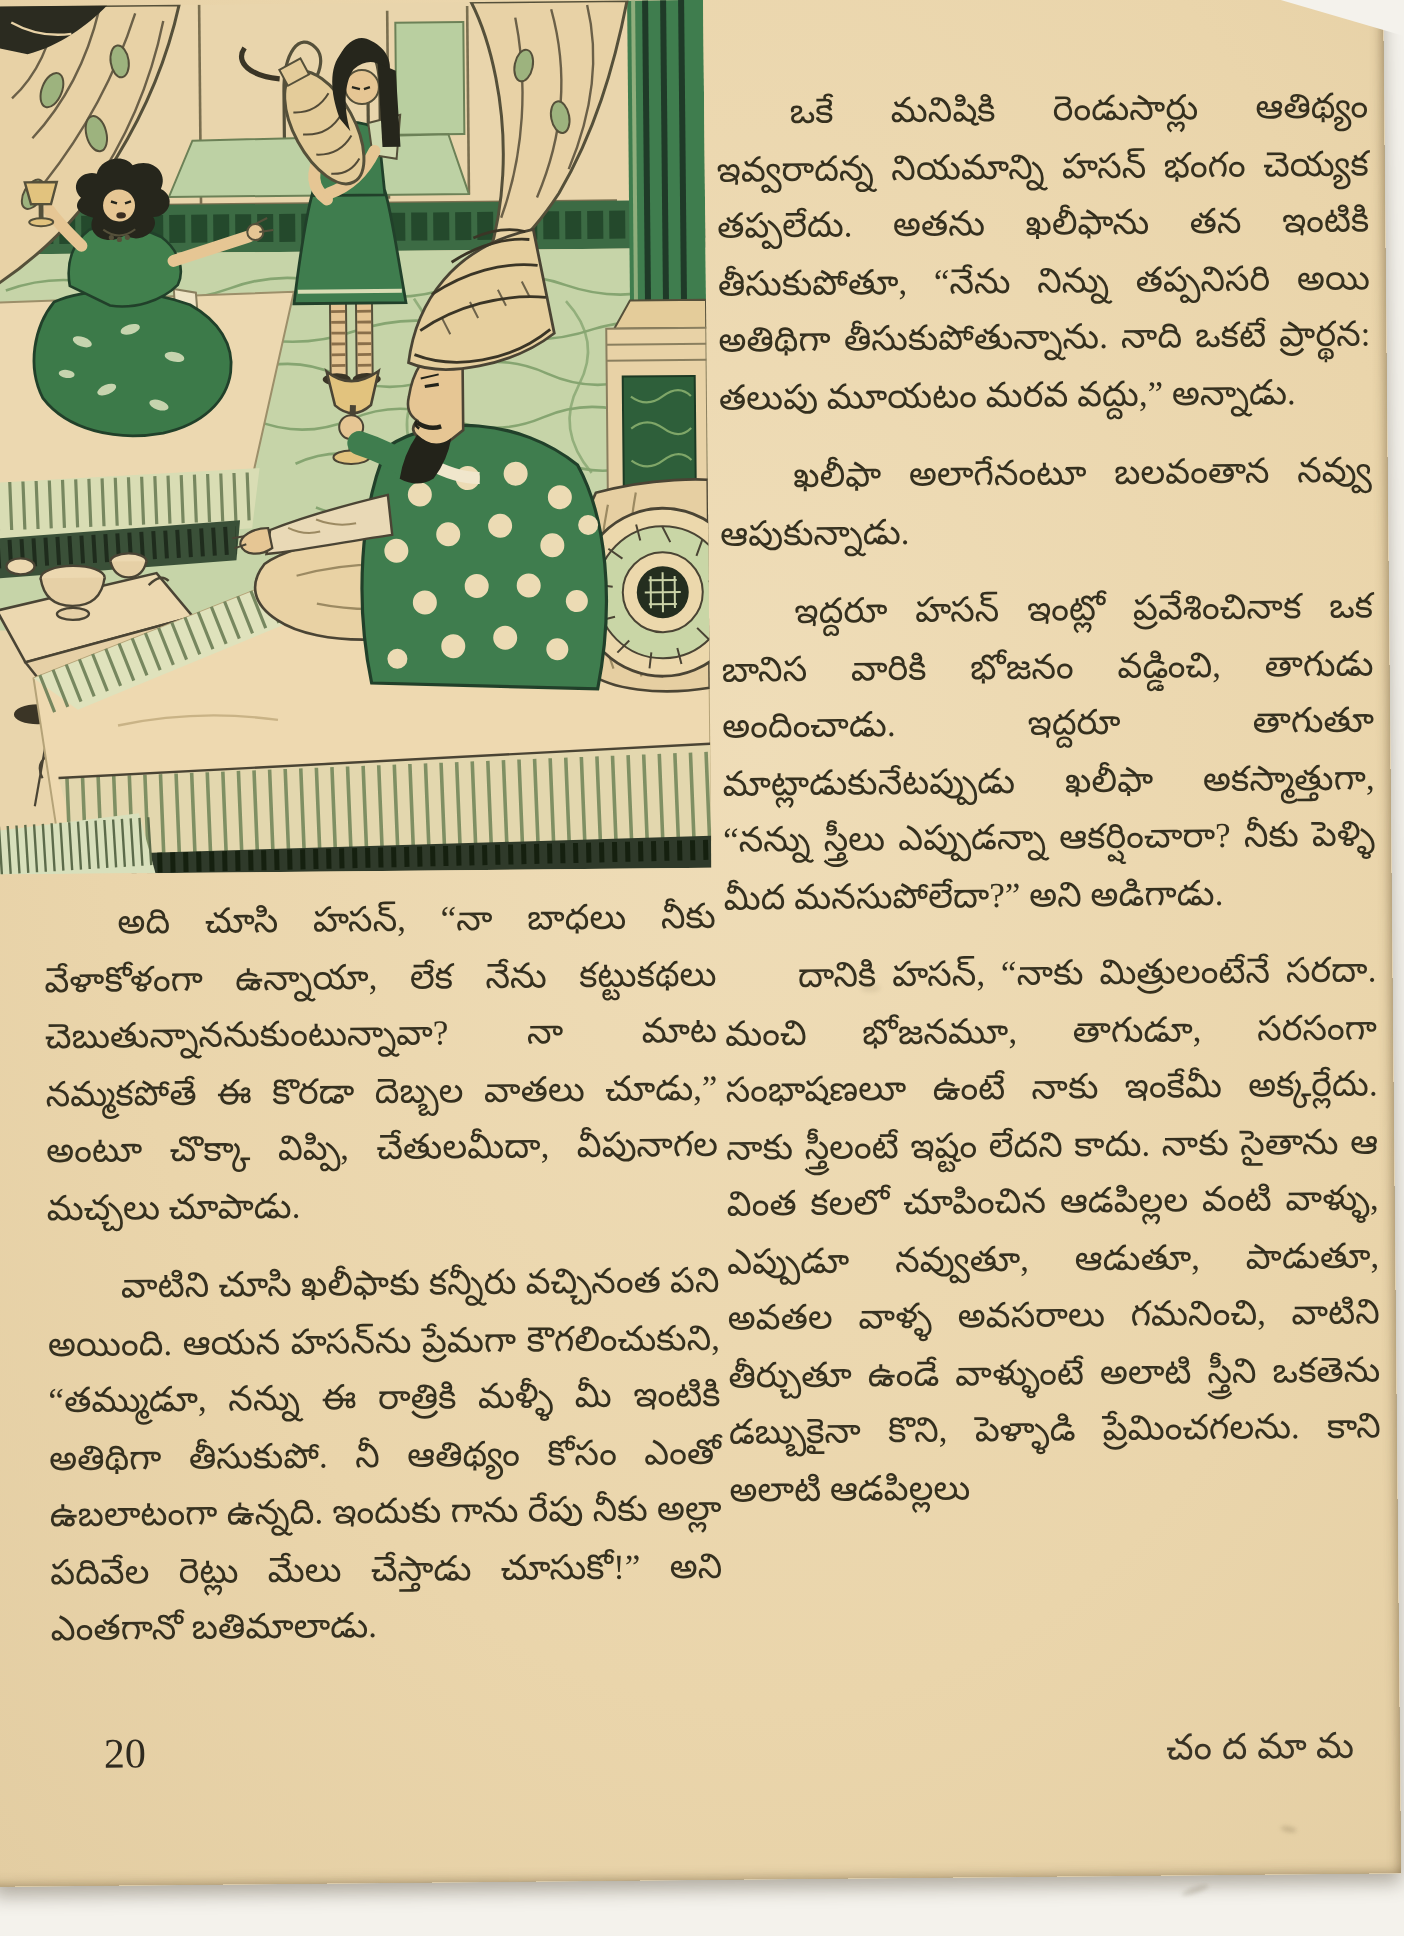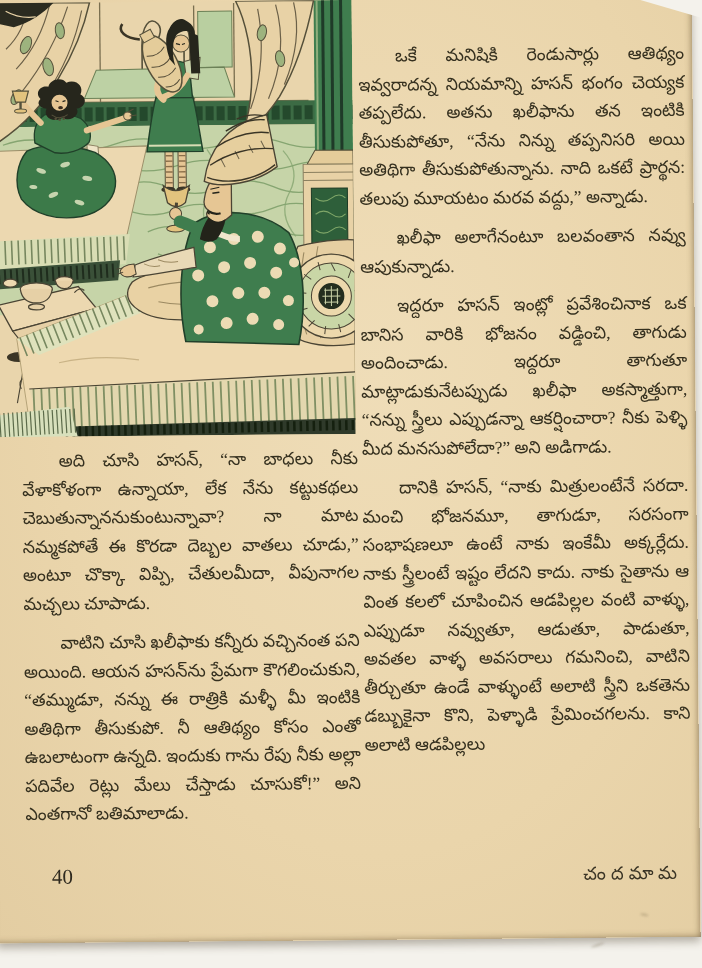--- a/index.html
+++ b/index.html
@@ -330,21 +330,21 @@
       <p>ఖలీఫా అలాగేనంటూ బలవంతాన నవ్వు ఆపుకున్నాడు.</p>
       <p>ఇద్దరూ హసన్ ఇంట్లో ప్రవేశించినాక ఒక బానిస వారికి భోజనం వడ్డించి, తాగుడు అందించాడు. ఇద్దరూ తాగుతూ మాట్లాడుకునేటప్పుడు ఖలీఫా అకస్మాత్తుగా, “నన్ను స్త్రీలు ఎప్పుడన్నా ఆకర్షించారా? నీకు పెళ్ళి మీద మనసుపోలేదా?” అని అడిగాడు.</p>
       <p>దానికి హసన్, “నాకు మిత్రులంటేనే సరదా. మంచి భోజనమూ, తాగుడూ, సరసంగా సంభాషణలూ ఉంటే నాకు ఇంకేమీ అక్కర్లేదు. నాకు స్త్రీలంటే ఇష్టం లేదని కాదు. నాకు సైతాను ఆ వింత కలలో చూపించిన ఆడపిల్లల వంటి వాళ్ళు, ఎప్పుడూ నవ్వుతూ, ఆడుతూ, పాడుతూ, అవతల వాళ్ళ అవసరాలు గమనించి, వాటిని తీర్చుతూ ఉండే వాళ్ళుంటే అలాటి స్త్రీని ఒకతెను డబ్బుకైనా కొని, పెళ్ళాడి ప్రేమించగలను. కాని అలాటి ఆడపిల్లలు</p>
     </div>
 
     <div class="col col-left">
       <p>అది చూసి హసన్, “నా బాధలు నీకు వేళాకోళంగా ఉన్నాయా, లేక నేను కట్టుకథలు చెబుతున్నాననుకుంటున్నావా? నా మాట నమ్మకపోతే ఈ కొరడా దెబ్బల వాతలు చూడు,” అంటూ చొక్కా విప్పి, చేతులమీదా, వీపునాగల మచ్చలు చూపాడు.</p>
       <p>వాటిని చూసి ఖలీఫాకు కన్నీరు వచ్చినంత పని అయింది. ఆయన హసన్‌ను ప్రేమగా కౌగలించుకుని, “తమ్ముడూ, నన్ను ఈ రాత్రికి మళ్ళీ మీ ఇంటికి అతిథిగా తీసుకుపో. నీ ఆతిథ్యం కోసం ఎంతో ఉబలాటంగా ఉన్నది. ఇందుకు గాను రేపు నీకు అల్లా పదివేల రెట్లు మేలు చేస్తాడు చూసుకో!” అని ఎంతగానో బతిమాలాడు.</p>
     </div>
 
-    <div class="page-number">40</div>
+    <div class="page-number">20</div>
     <div class="magazine-name">చందమామ</div>
 
     <div class="blemish b1"></div>
     <div class="blemish b2"></div>
     <div class="blemish b3"></div>
   </div>
 </div>
 
 <div class="corner-gap"></div>
 

